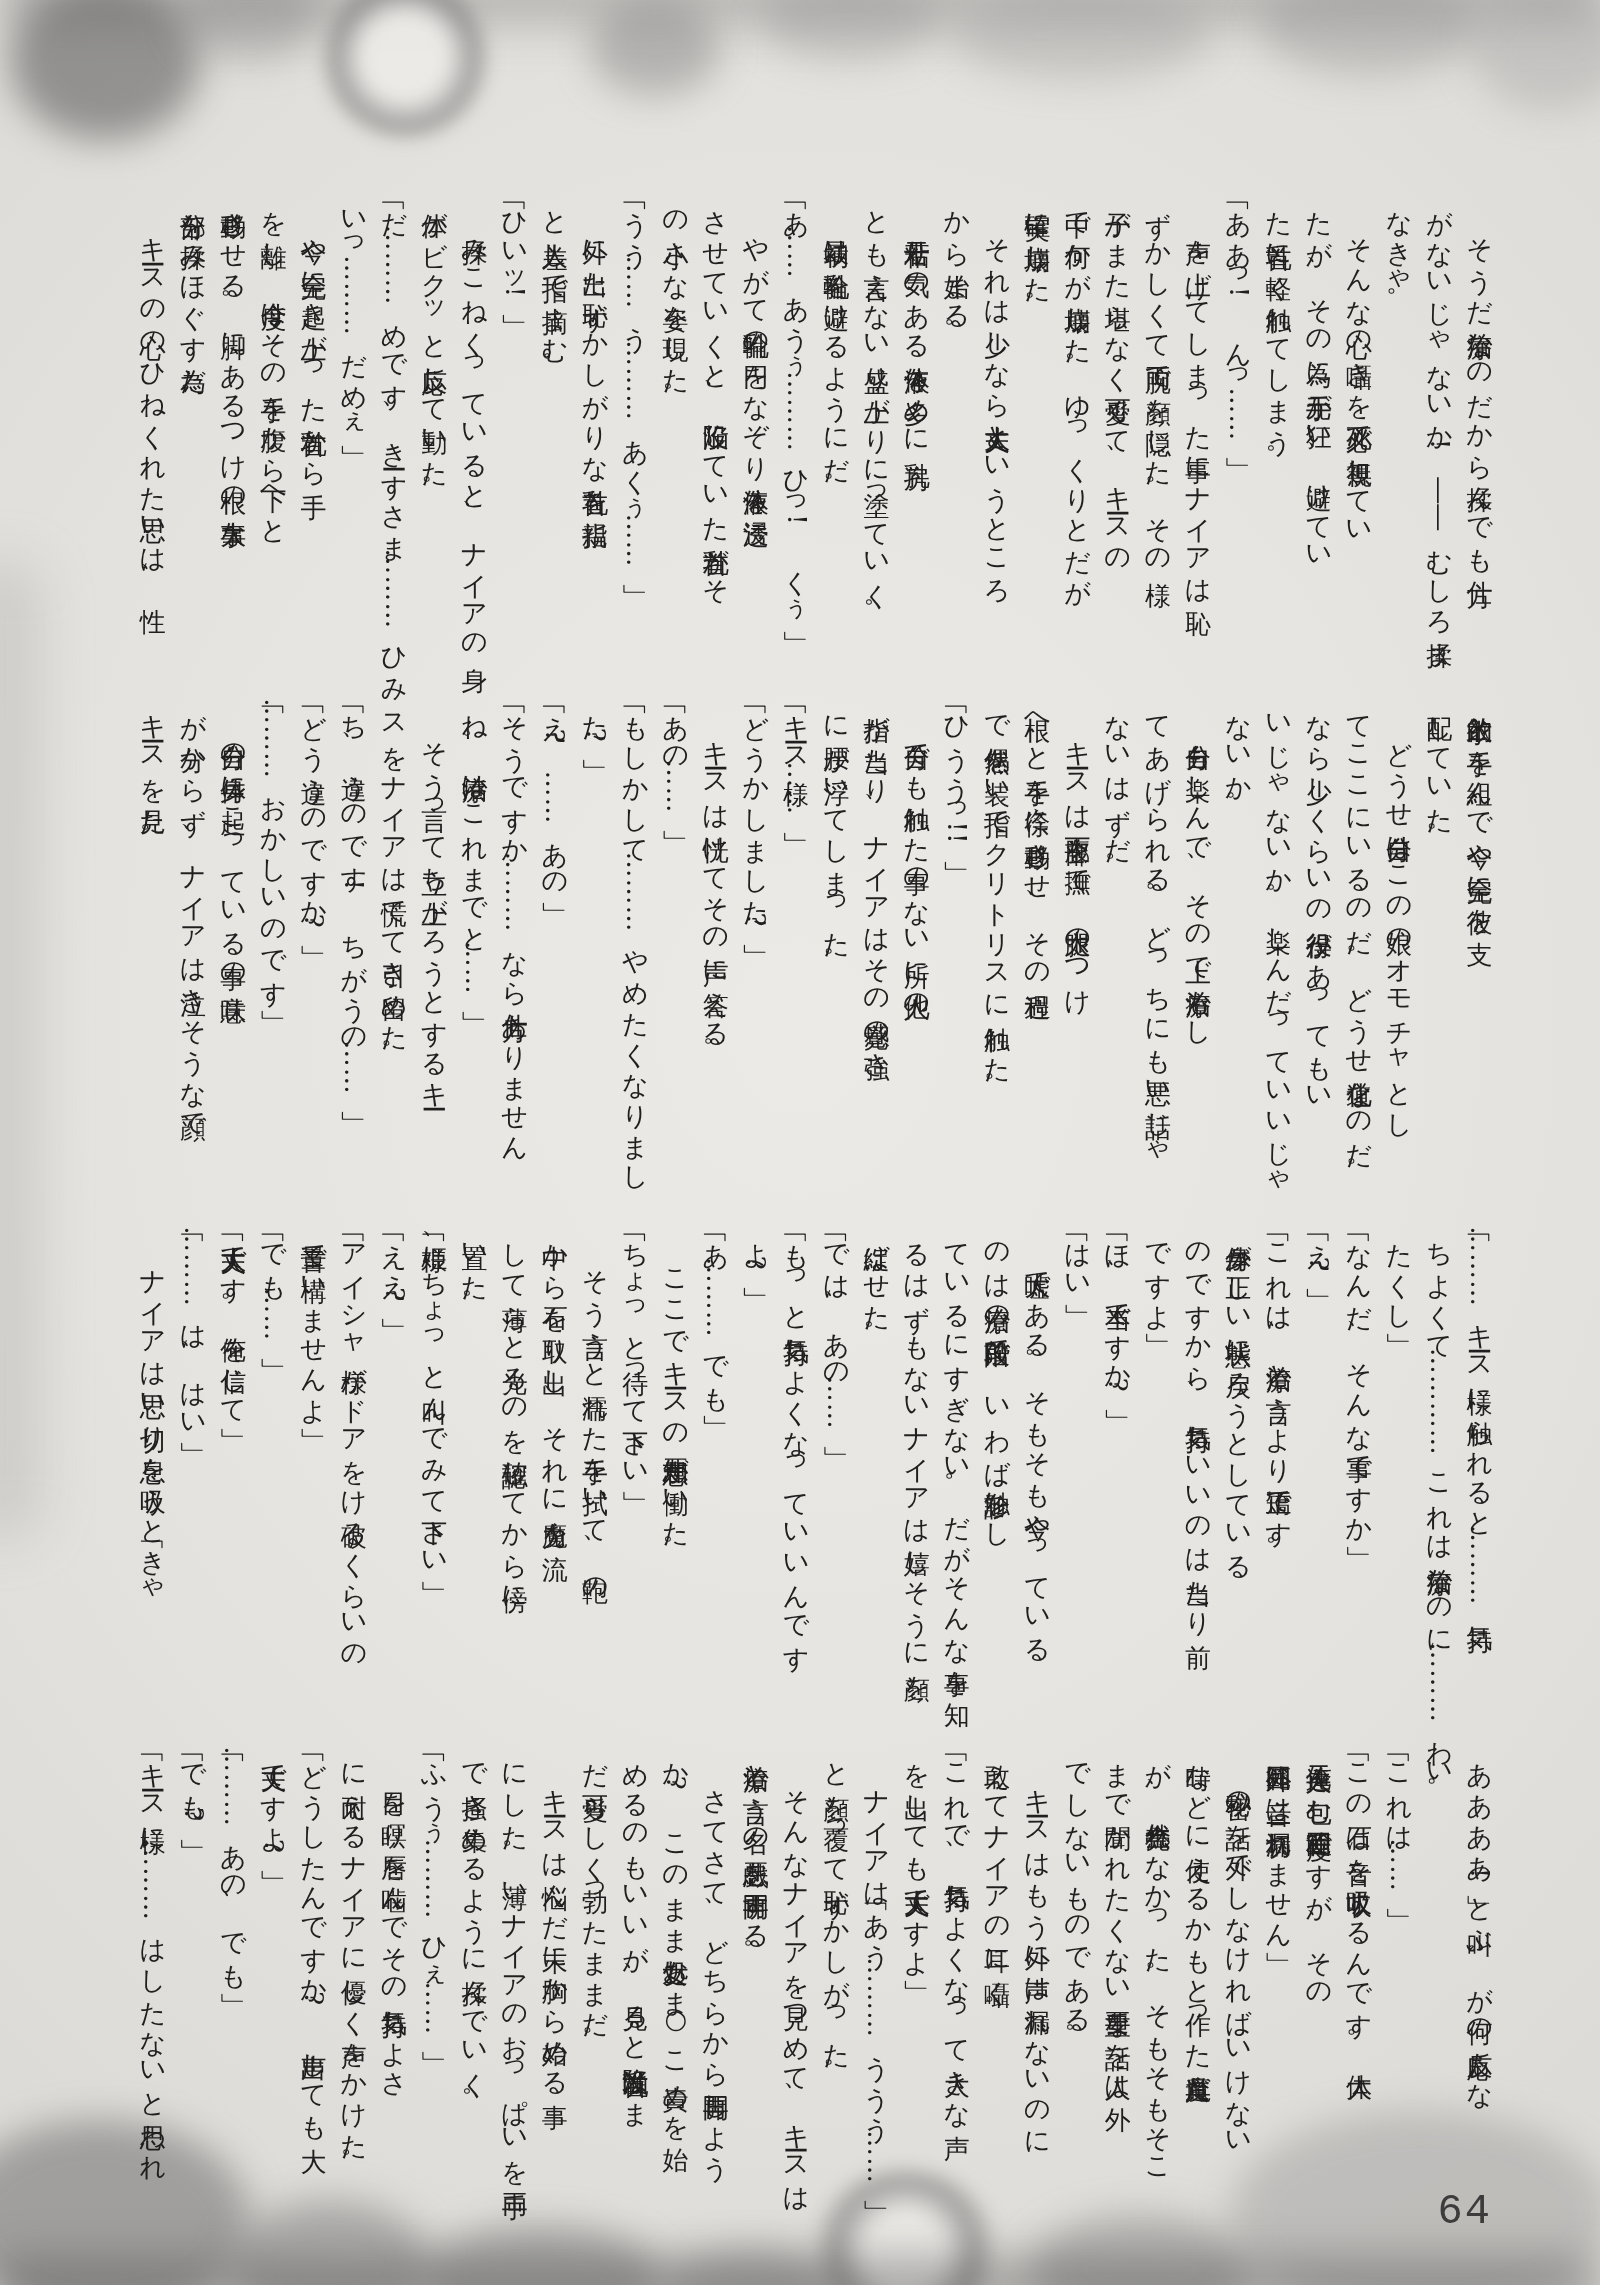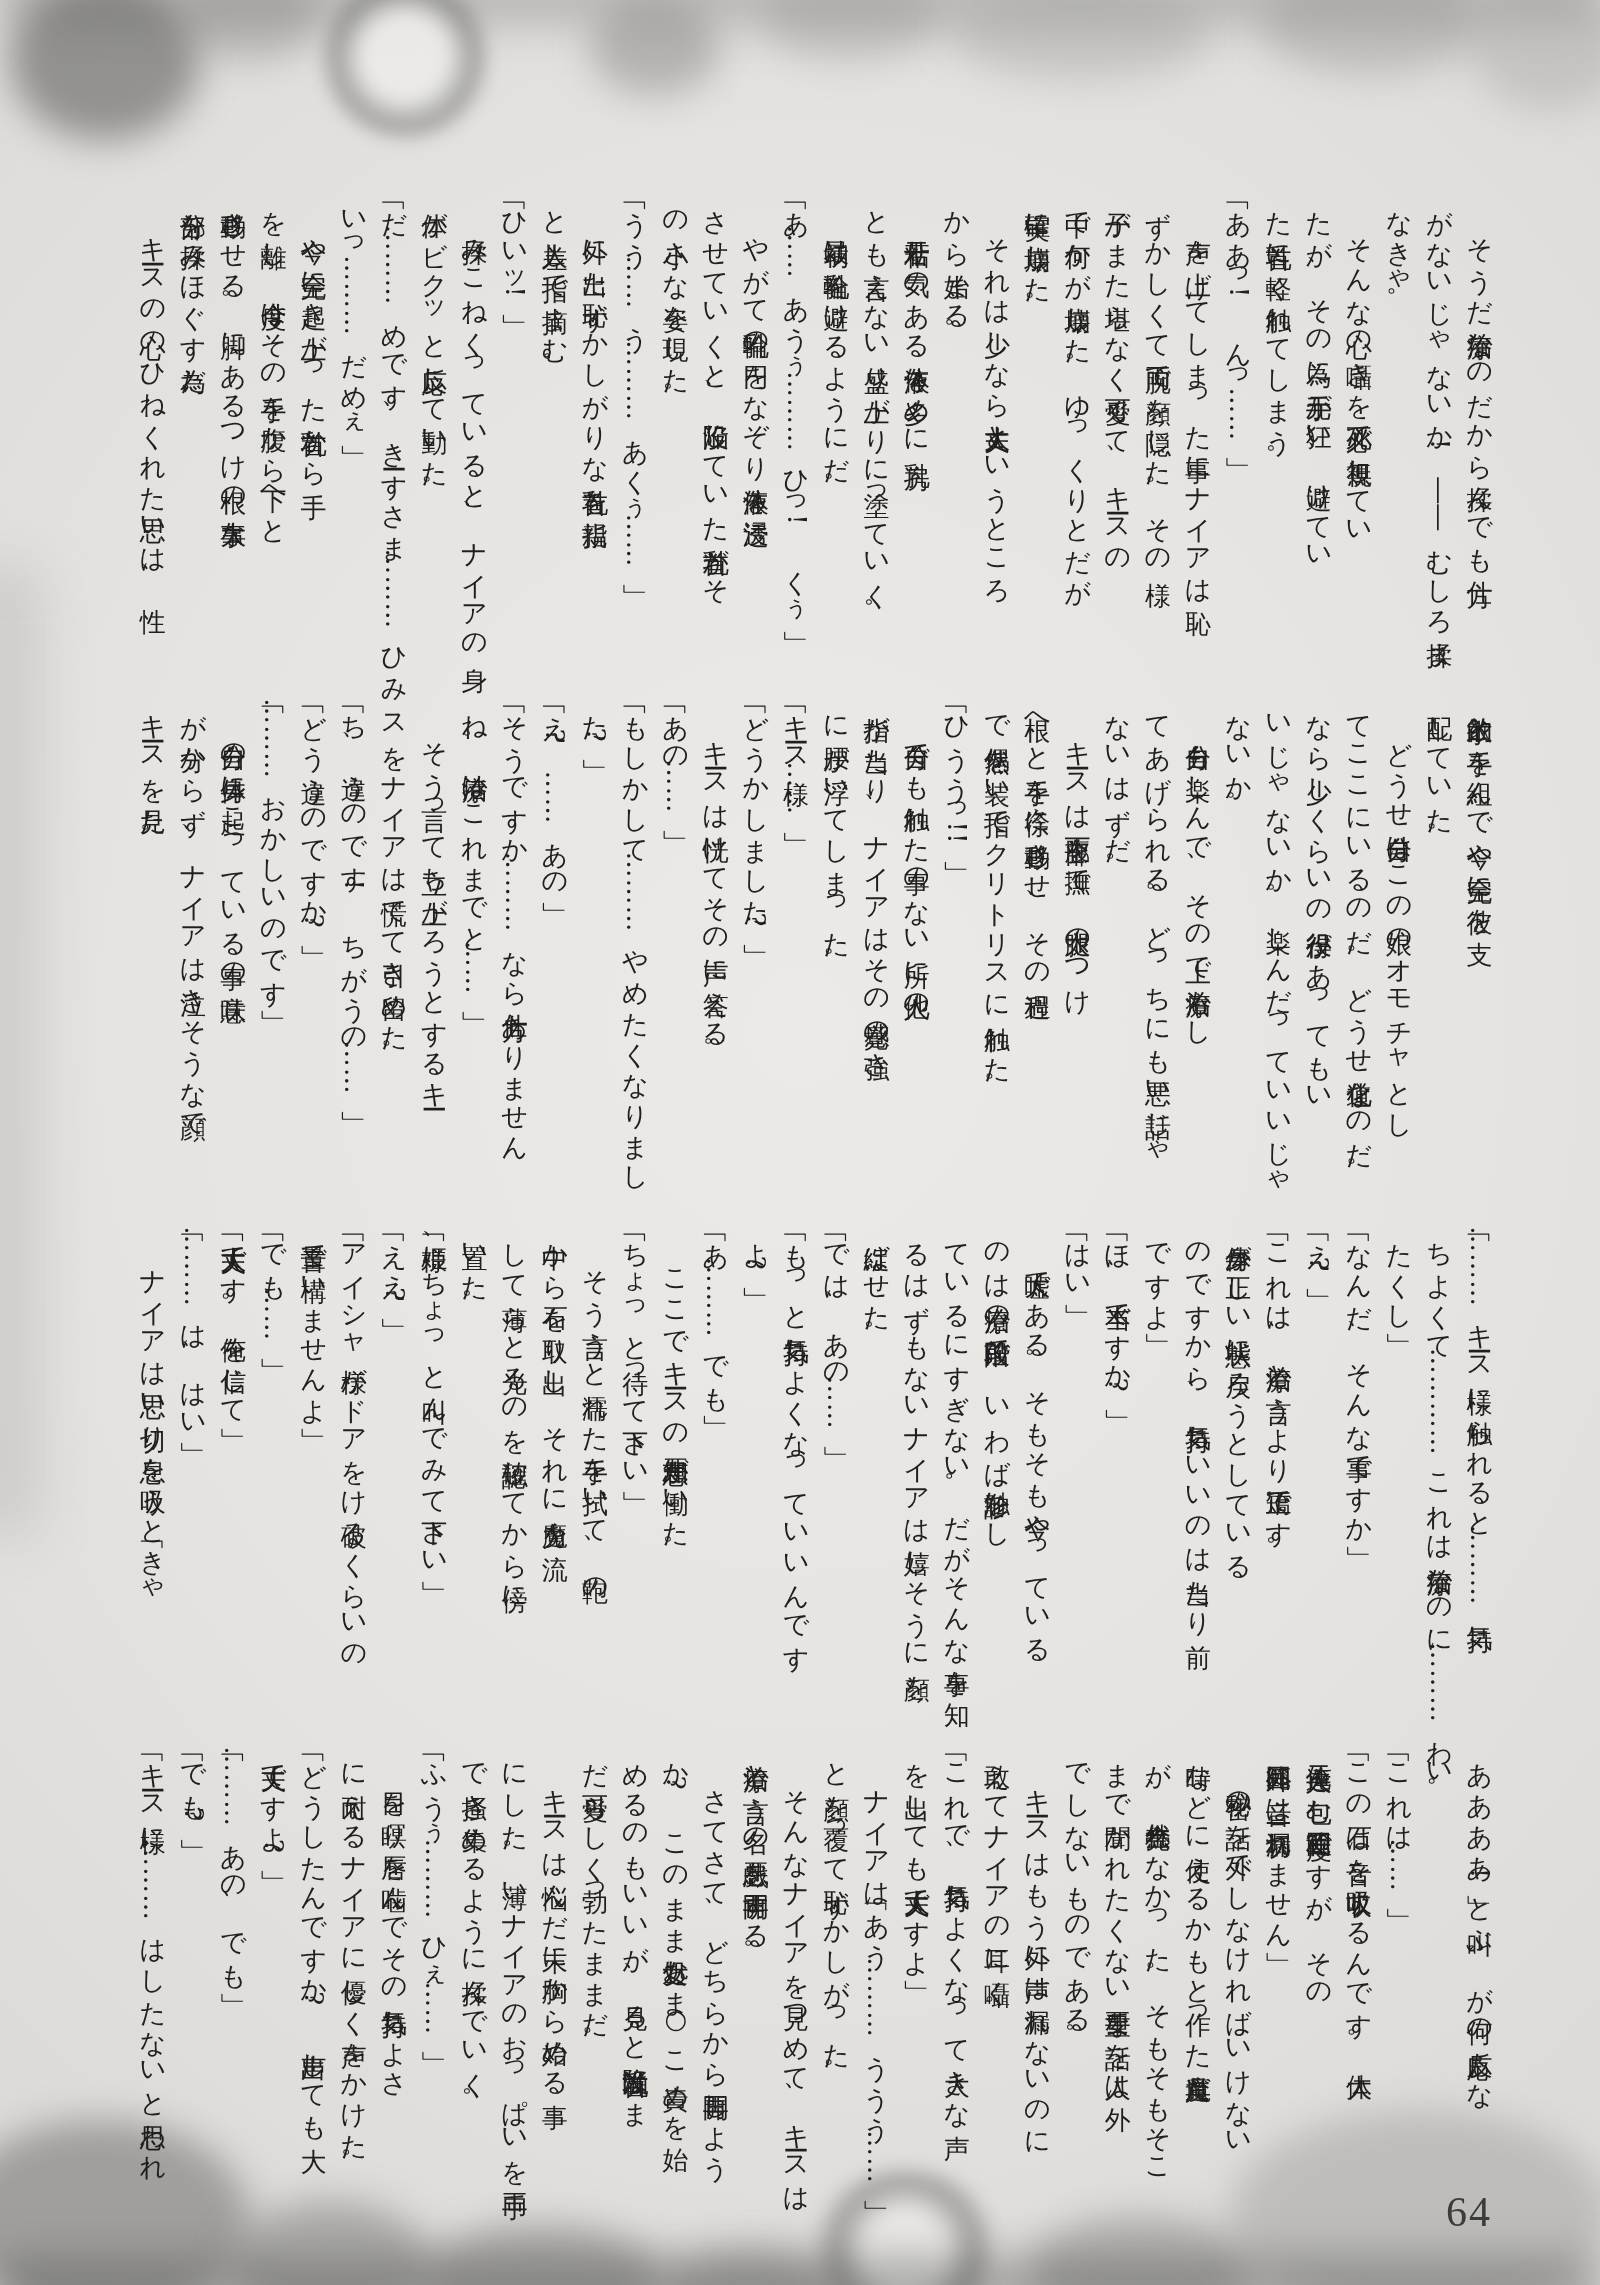--- a/index.html
+++ b/index.html
@@ -30,21 +30,21 @@
   .band p { margin: 0; padding: 0; }
   #band-0 { top: 193px; }
   #band-1 { top: 697px; }
   #band-2 { top: 1225px; }
   #band-3 { top: 1745px; }
   .page-number {
     position: absolute;
     top: 2188px; right: 108px;
     font-size: 42px;
     color: #3c3c3c;
-    font-family: Liberation Serif, serif;
+    font-family: Liberation Mono, monospace;
     letter-spacing: 2px;
     text-align: center;
   }
   
   .blob { position: absolute; border-radius: 50%; filter: blur(18px); pointer-events: none; }
   .bar  { position: absolute; filter: blur(22px); pointer-events: none; }
   .b-top-edge    { left:0; top:-30px; width:1600px; height:55px; background:rgba(105,105,105,.35); }
   .b-tl          { left:10px; top:-20px; width:190px; height:160px; background:rgba(95,95,95,.6); }
   .b-tl2         { left:180px; top:-30px; width:140px; height:90px; background:rgba(130,130,130,.4); }
   .b-ring-top    { left:320px; top:-25px; width:170px; height:165px; border-radius:50%;

